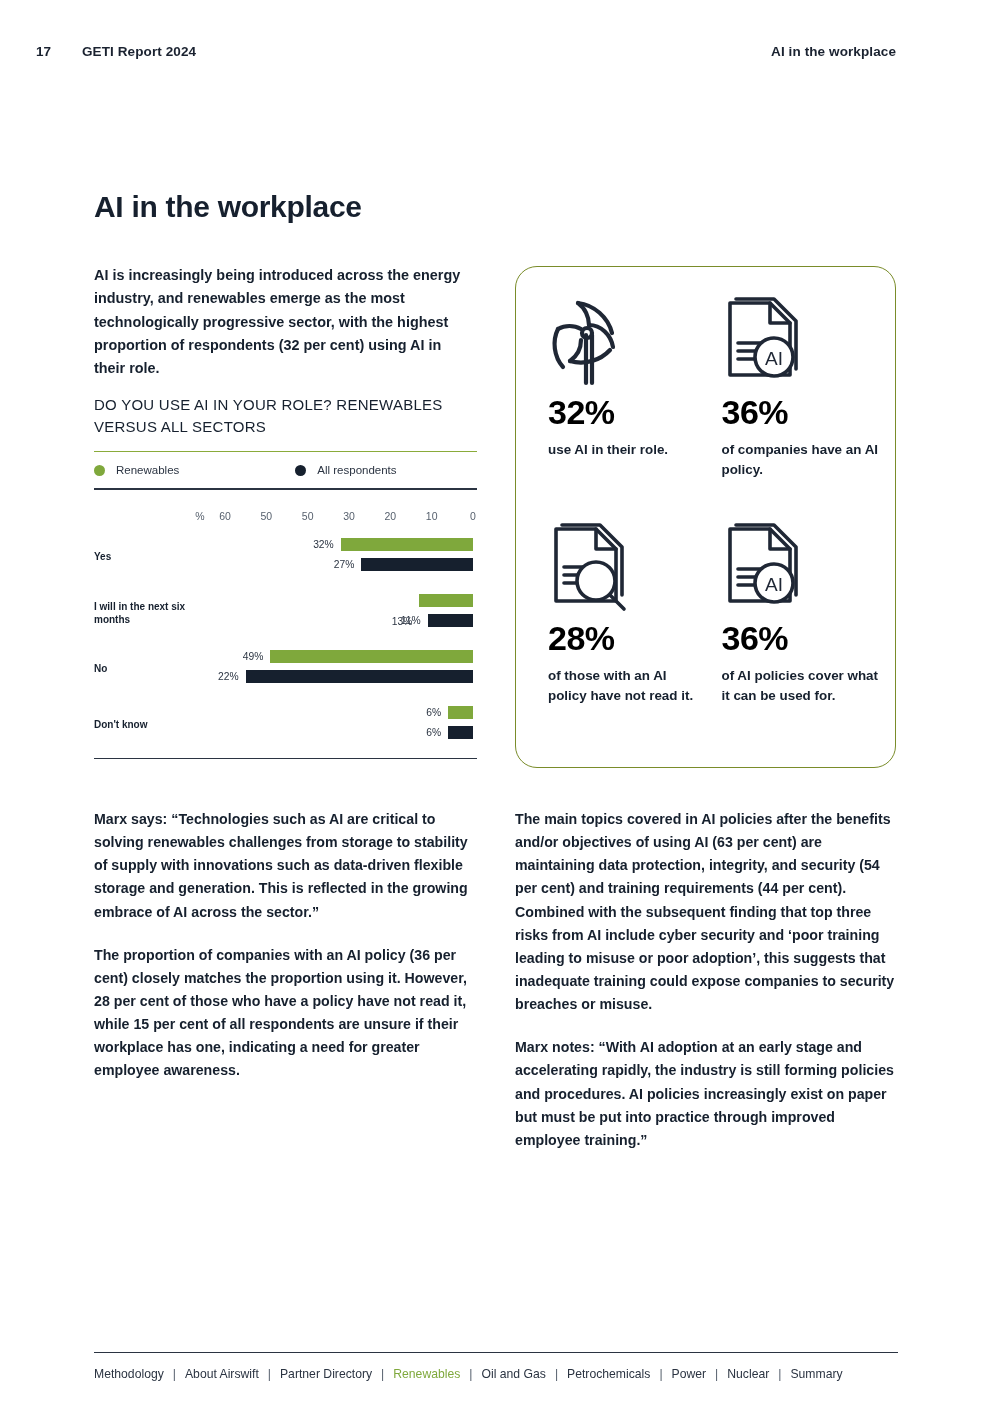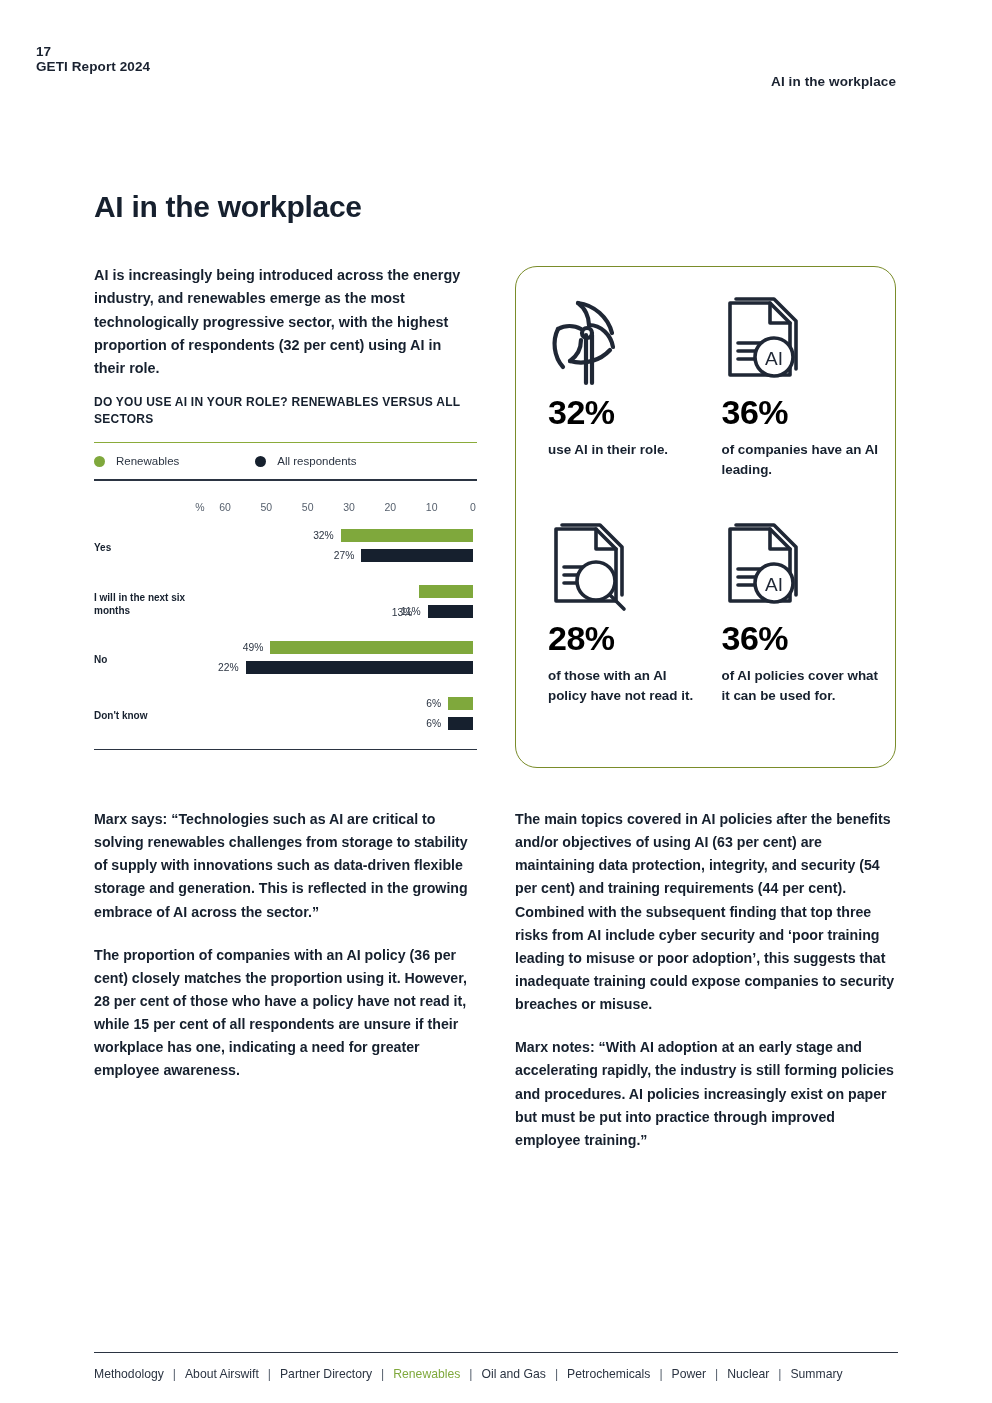--- a/index.html
+++ b/index.html
@@ -16,21 +16,20 @@
 
   
   .page-header {
     position: absolute;
     top: 44px; left: 36px; right: 96px;
     display: flex;
     align-items: baseline;
     font-size: 13.5px;
     font-weight: 700;
     letter-spacing: 0.1px;
-    flex-direction: column;
   }
   .page-header .pg-num { width: 46px; }
   .page-header .pg-doc { flex: 0 0 auto; }
   .page-header .pg-section { margin-left: auto; }
 
   
   .main-title {
     position: absolute;
     top: 190px; left: 94px;
     font-size: 30px;
@@ -50,43 +49,43 @@
     color: #16202e;
   }
 
   
   .chart-block {
     position: absolute;
     top: 394px; left: 94px;
     width: 383px;
   }
   .chart-title {
-    font-size: 12px;
-    font-weight: 700;
+    font-size: 15px;
+    font-weight: 400;
     letter-spacing: 0.25px;
     line-height: 1.45;
     text-transform: uppercase;
     color: #16202e;
   }
   .rule-green {
     height: 1.5px;
     background: #8aab3a;
     margin-top: 13px;
   }
   .rule-dark {
     height: 1.5px;
     background: #2b3442;
   }
   .legend {
     display: flex;
     align-items: center;
     height: 36px;
   }
   .legend-item { display: flex; align-items: center; }
-  .legend-item.second { margin-left: 76px; }
+  .legend-item.second { margin-left: 116px; }
   .legend-dot {
     width: 11px; height: 11px;
     border-radius: 50%;
     margin-right: 11px;
   }
   .legend-dot.green { background: #7fa83c; }
   .legend-dot.dark { background: #16202e; }
   .legend-label { font-size: 11.5px; color: #2b3442; }
 
   
@@ -340,21 +339,21 @@
       <path d="M48 8 L48 28 L68 28"></path>
       <path d="M14 4 L52 4 L74 26 L74 74"></path>
       <path d="M16 48 L44 48"></path>
           <path d="M16 56 L38 56"></path>
           <path d="M16 64 L36 64"></path>
       <circle cx="52" cy="62" r="19" fill="#ffffff"></circle>
       <text x="52" y="70" font-family="'Liberation Sans',sans-serif" font-size="19" font-weight="400" fill="#1f2735" stroke="none" text-anchor="middle">AI</text>
     </svg>
       </div>
       <div class="stat-value">36%</div>
-      <div class="stat-caption">of companies have an AI leading.</div>
+      <div class="stat-caption">of companies have an AI policy.</div>
     </div>
     <div class="stat-cell">
       <div class="stat-icon">
         <svg width="82" height="92" viewBox="0 0 82 92" fill="none" stroke="#1f2735" stroke-width="3.6" stroke-linecap="round" stroke-linejoin="round">
       <path d="M8 8 L48 8 L68 28 L68 80 L8 80 Z"></path>
       <path d="M48 8 L48 28 L68 28"></path>
       <path d="M14 4 L52 4 L74 26 L74 74"></path>
       <path d="M16 46 L44 46"></path>
           <path d="M16 54 L36 54"></path>
           <path d="M16 62 L32 62"></path>

